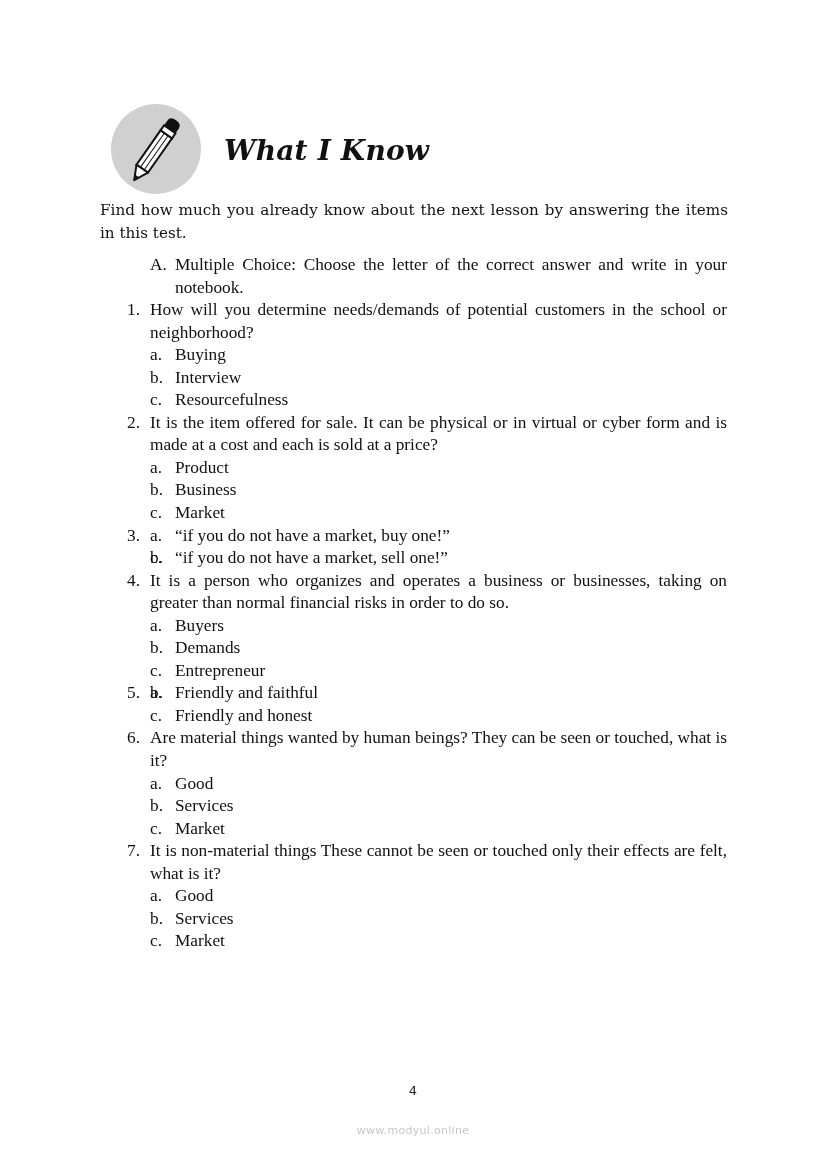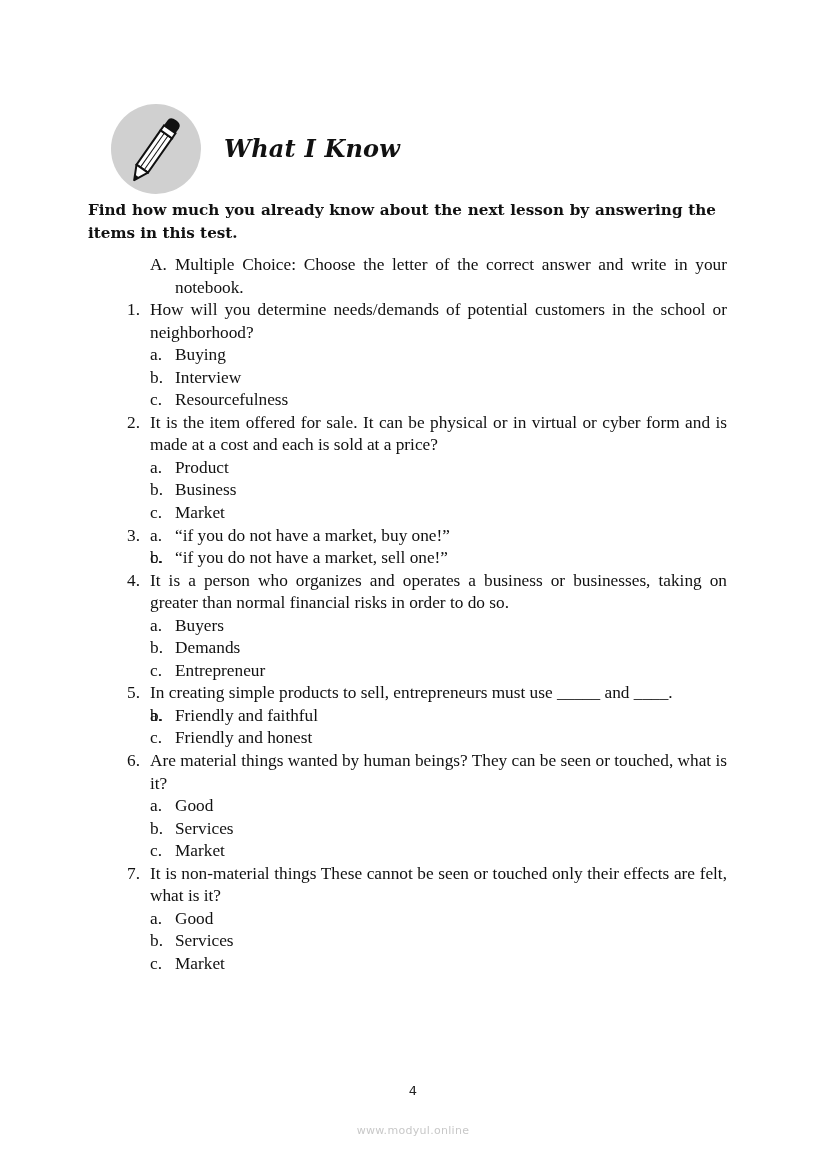--- a/index.html
+++ b/index.html
@@ -8,26 +8,26 @@
 
     .icon-circle {
       position: absolute; left: 111px; top: 104px; width: 90px; height: 90px;
       border-radius: 50%; background: #d0d0d0;
     }
     .icon-circle svg { position: absolute; left: 0; top: 0; }
 
     .section-title {
       position: absolute; left: 224px; top: 134px;
       font-family: "DejaVu Serif", serif; font-weight: bold; font-style: italic;
-      font-size: 24px; letter-spacing: 0.2px; color: #111;
+      font-size: 28px; letter-spacing: 0.2px; color: #111;
     }
 
     .instruction {
-      position: absolute; left: 88px; top: 199px; width: 628px;
-      font-family: "DejaVu Serif", serif; font-weight: bold; font-size: 15.2px;
+      position: absolute; left: 100px; top: 199px; width: 628px;
+      font-family: "DejaVu Serif", serif; font-weight: normal; font-size: 15.2px;
       line-height: 23px; text-align: justify; text-align-last: left; color: #111;
     }
 
     .content {
       position: absolute; left: 0; top: 254px; width: 826px;
       font-family: "Liberation Serif", "DejaVu Serif", serif; font-size: 17.3px; line-height: 22.55px; color: #111;
     }
 
     .part {
       position: relative; margin-left: 175px; width: 552px; text-align: justify;
@@ -104,21 +104,21 @@
   </div>
 
   <div class="question">
     <div class="q-stem"><span class="q-num">4.</span><span>It is a person who organizes and operates a business or businesses, taking on greater than normal financial risks in order to do so.</span></div>
     <div class="option"><span class="opt-letter">a.</span><span>Buyers</span></div>
     <div class="option"><span class="opt-letter">b.</span><span>Demands</span></div>
     <div class="option"><span class="opt-letter">c.</span><span>Entrepreneur</span></div>
   </div>
 
   <div class="question">
-    <div class="q-stem"><span class="q-num">5.</span><span>In creating simple products to sell, entrepreneurs must use _____ and ____.</span></div>
+    <div class="q-stem"><span class="q-num">5.</span></div>
     <div class="option"><span class="opt-letter">a.</span></div>
     <div class="option"><span class="opt-letter">b.</span><span>Friendly and faithful</span></div>
     <div class="option"><span class="opt-letter">c.</span><span>Friendly and honest</span></div>
   </div>
 
   <div class="question">
     <div class="q-stem"><span class="q-num">6.</span><span>Are material things wanted by human beings? They can be seen or touched, what is it?</span></div>
     <div class="option"><span class="opt-letter">a.</span><span>Good</span></div>
     <div class="option"><span class="opt-letter">b.</span><span>Services</span></div>
     <div class="option"><span class="opt-letter">c.</span><span>Market</span></div>

